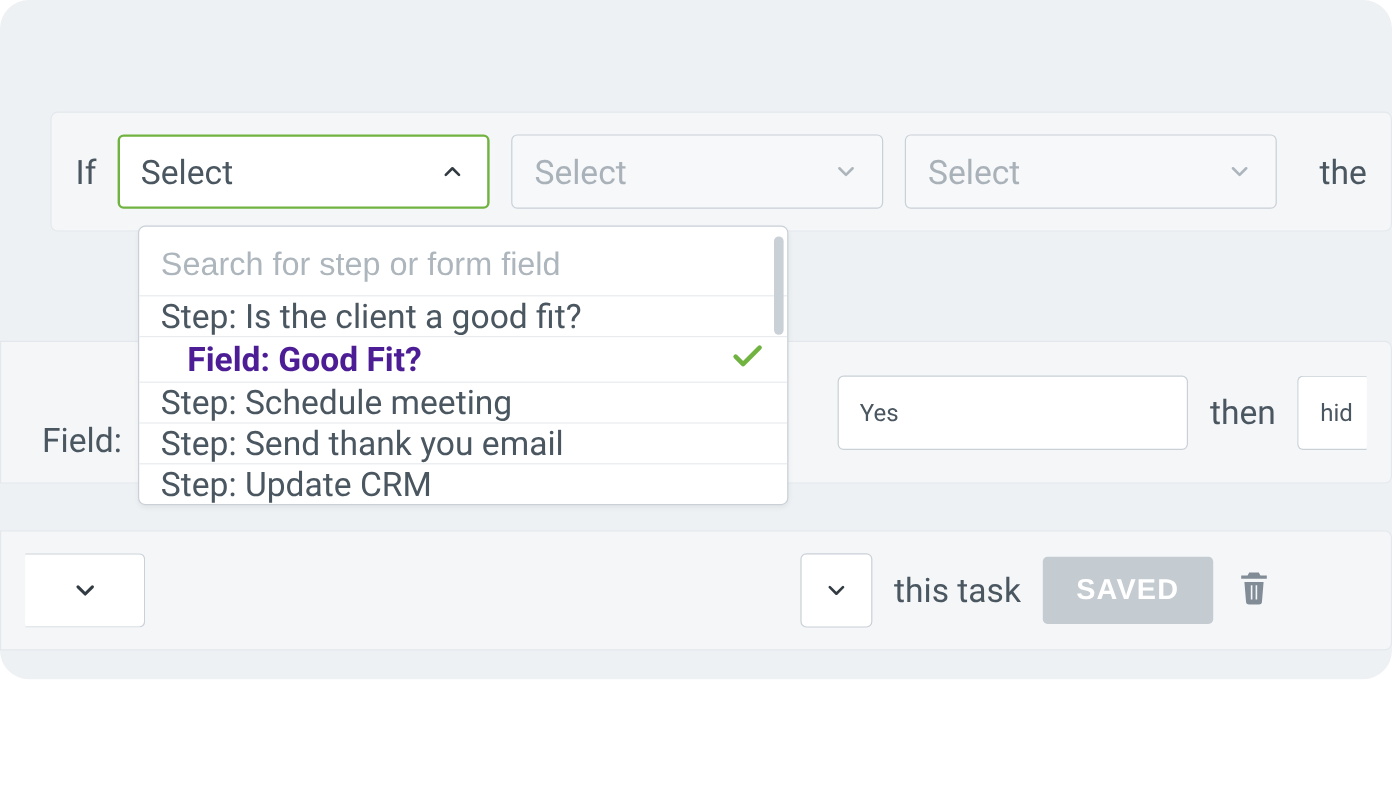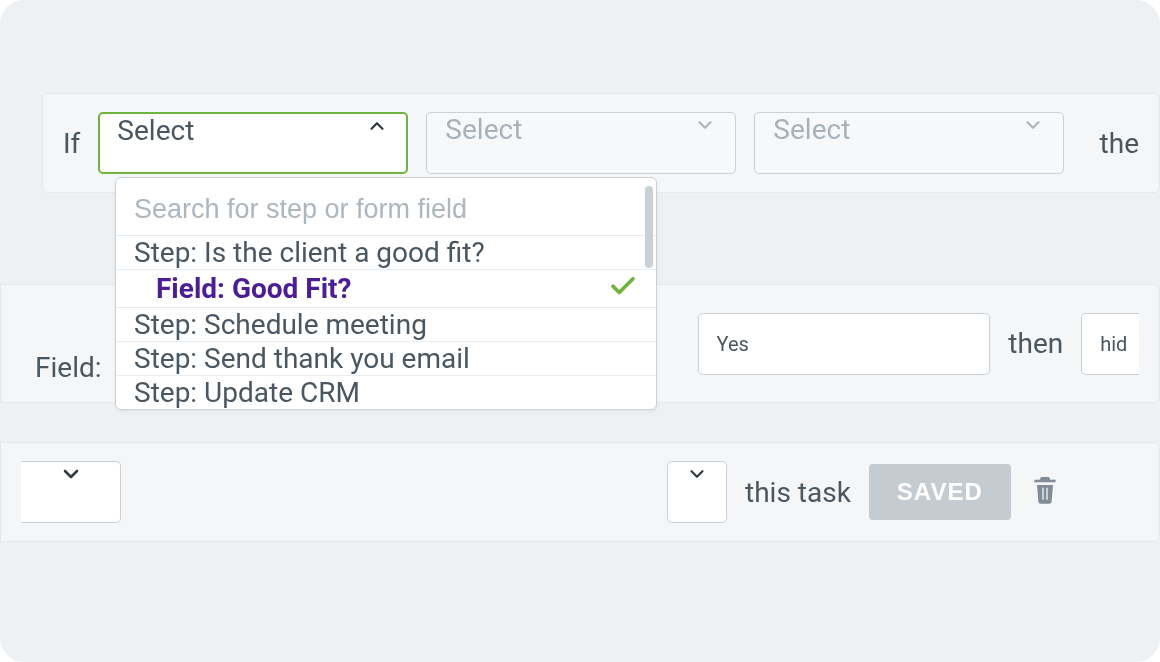--- a/index.html
+++ b/index.html
@@ -8,21 +8,21 @@
     background: #fff;
     width: 1160px;
     height: 662px;
     overflow: hidden;
   }
   .viewport {
     background: #eef1f4;
     border-radius: 24px;
     margin: 0;
     width: 1160px;
-    height: 662px;
+    height: 566px;
     position: relative;
     overflow: hidden;
   }
 
   
   .rule-row {
     position: absolute;
     left: 42px;
     right: 0;
     background: #f4f6f8;
@@ -39,20 +39,21 @@
   .rule-row.third  { left: 0; border-radius: 0 6px 6px 0; }
 
   .label-text { color: #4a5660; font-weight: 400; }
 
   .select-box {
     background: #fff;
     border: 1px solid #c9d0d6;
     border-radius: 5px;
     height: 62px;
     display: flex;
+    align-items: center;
     justify-content: space-between;
     padding: 0 18px;
     font-size: 28px;
     color: #4a5660;
     cursor: pointer;
   }
   .select-box.disabled {
     background: #f6f8fa;
     color: #aeb6bd;
   }
@@ -68,21 +69,21 @@
   }
 
   
   .dropdown {
     position: absolute;
     background: #fff;
     border: 1px solid #c9d0d6;
     border-radius: 6px;
     box-shadow: 0 2px 4px rgba(0,0,0,0.05);
     width: 542px;
-    top: 177px;
+    top: 188px;
     left: 115px;
     overflow: hidden;
     z-index: 10;
   }
   .dropdown .search-wrap {
     padding: 16px 18px 10px 18px;
   }
   .dropdown input.search {
     width: 100%;
     border: none;

